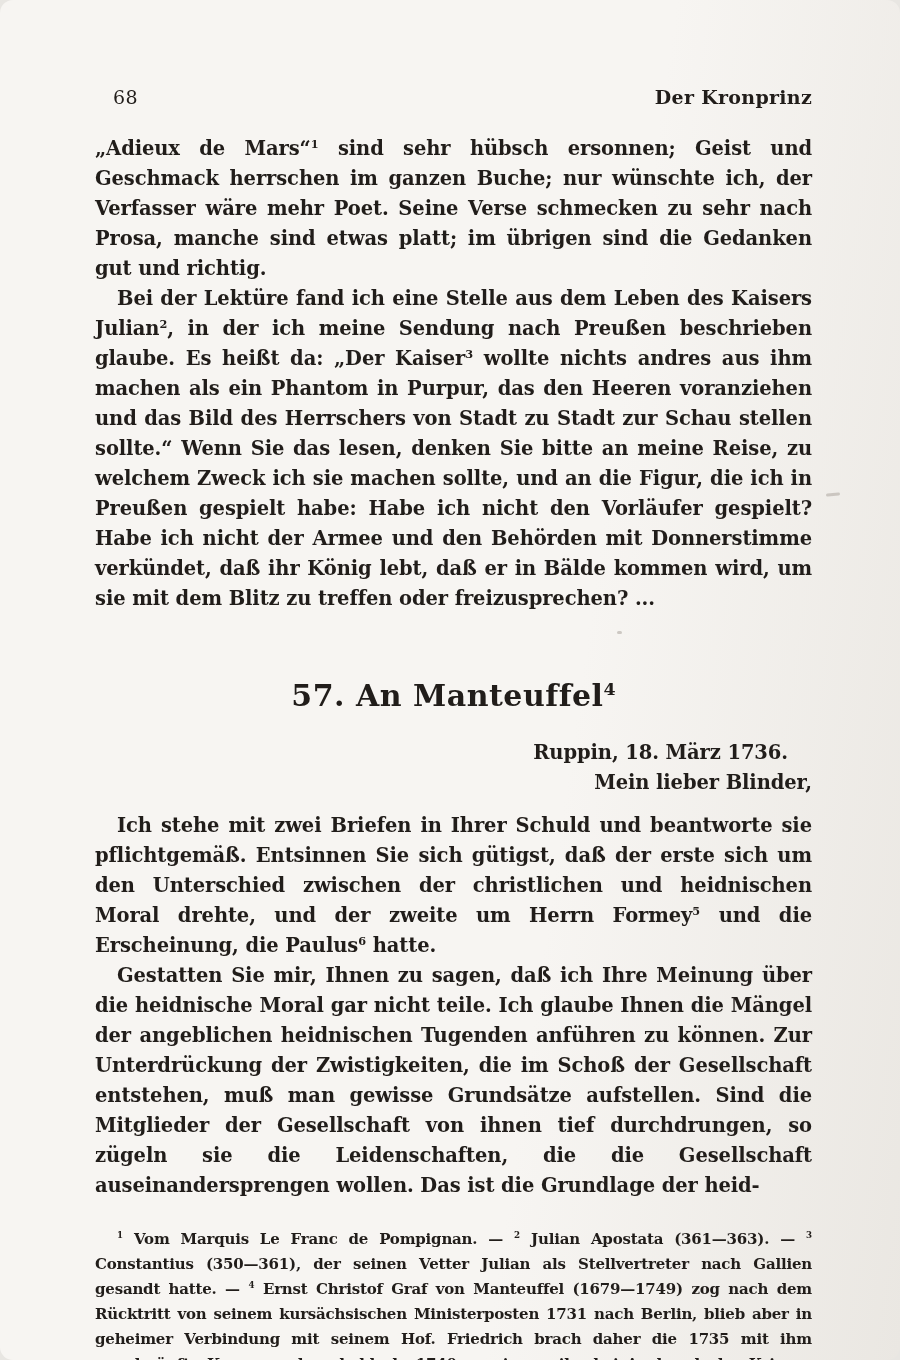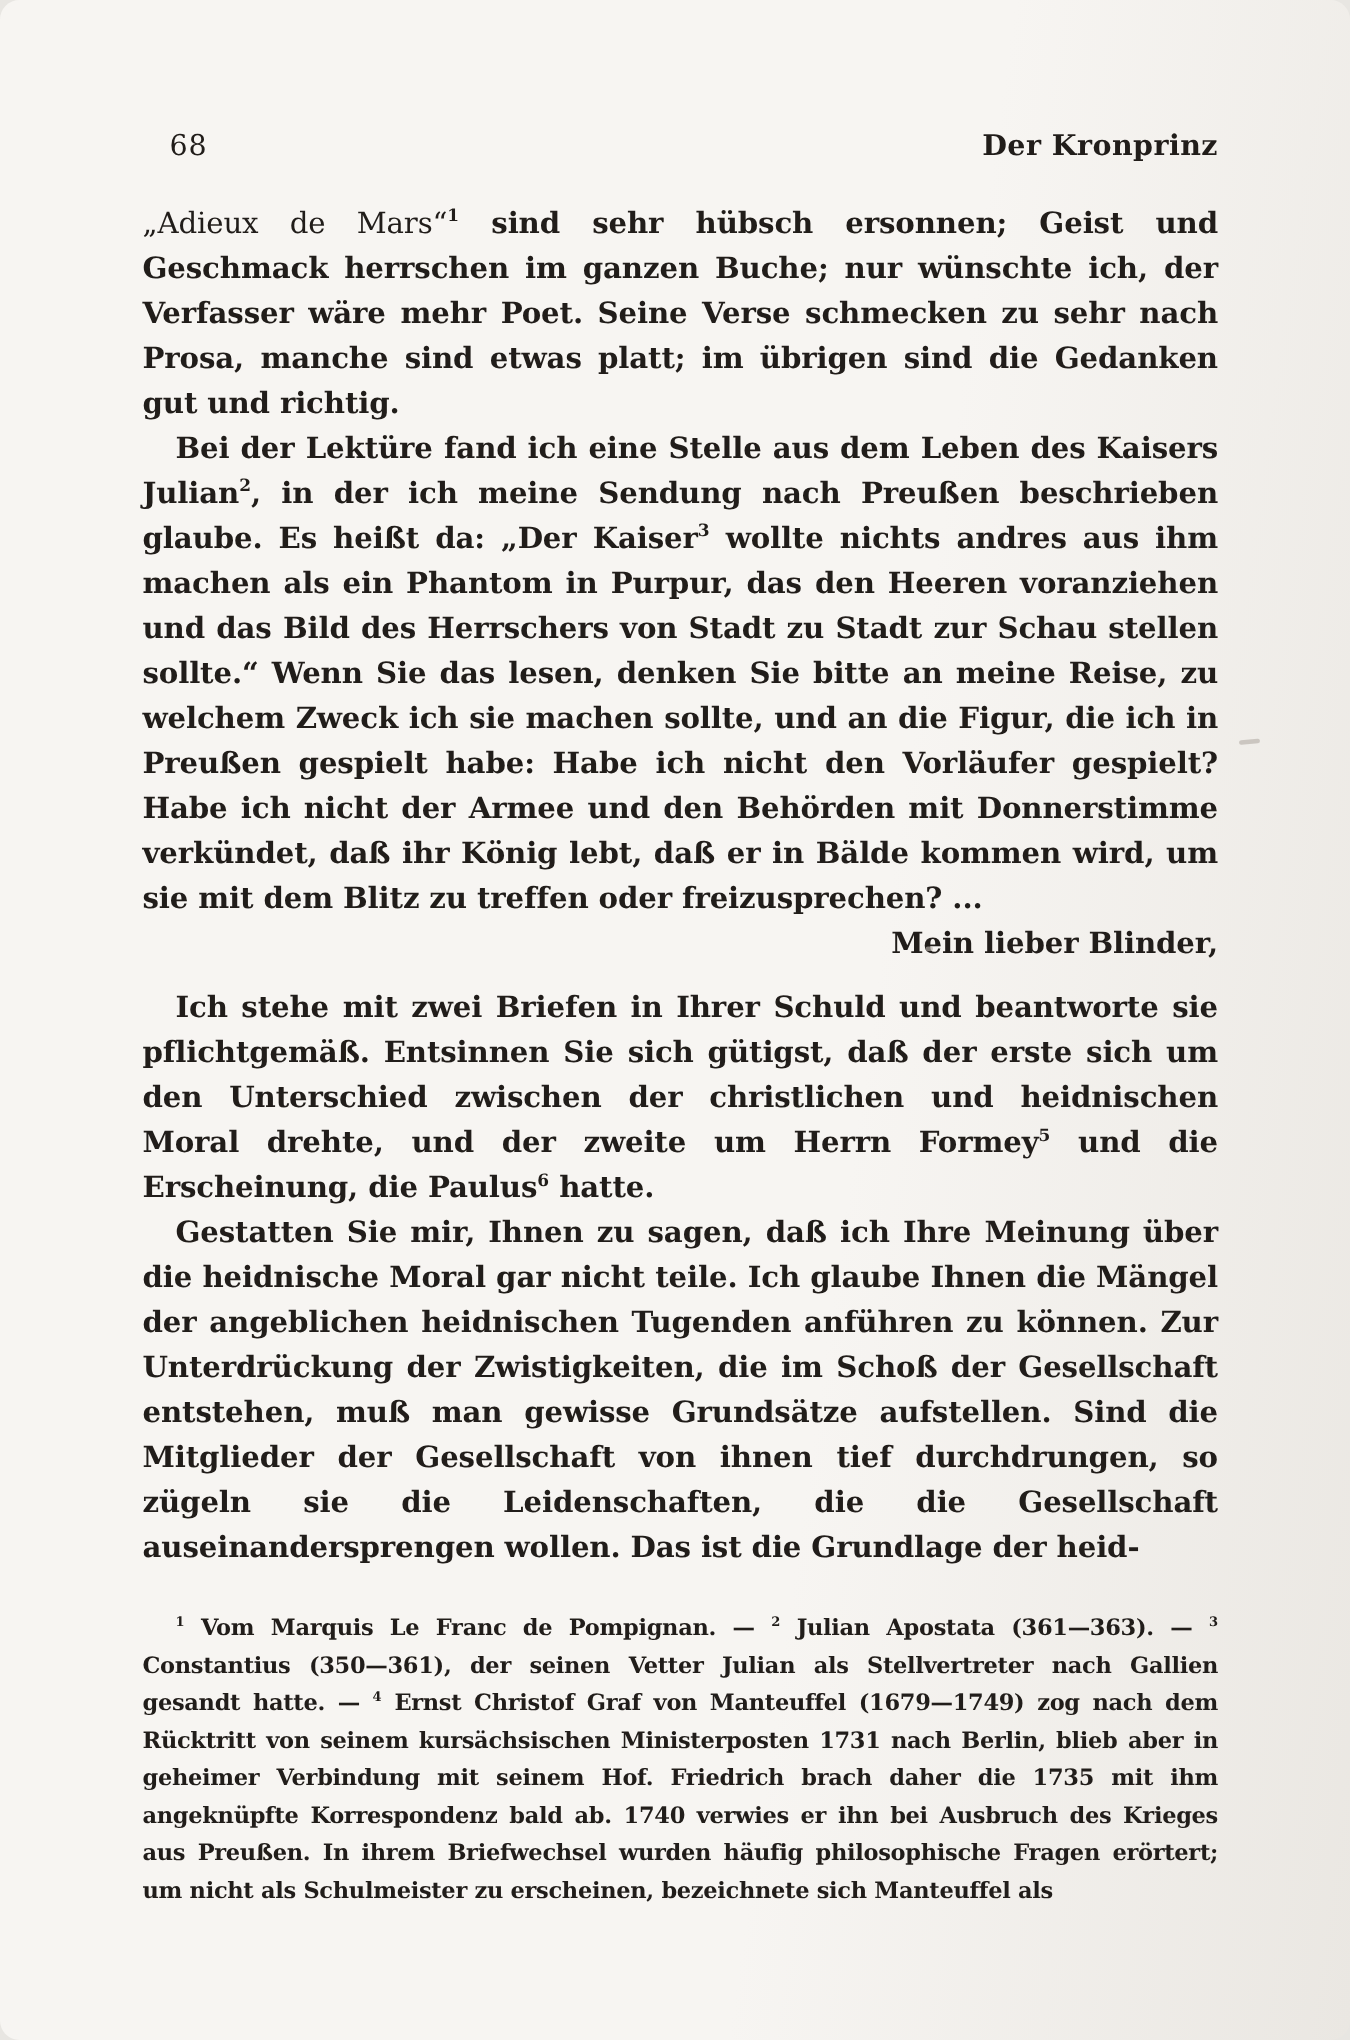--- a/index.html
+++ b/index.html
@@ -51,21 +51,21 @@
     letter-spacing: -0.1px;
   }
   .body-par { text-indent: 22px; }
   .body-par.no-indent { text-indent: 0; }
   .fnref {
     font-size: 0.58em;
     vertical-align: super;
     line-height: 0;
     letter-spacing: 0;
   }
-  .roman { font-weight: 400; }
+  .roman { font-weight: 700; }
   .letter-heading {
     margin: 62px 0 22px 0;
     text-align: center;
     font-size: 30px;
     line-height: 40px;
     font-weight: 700;
     letter-spacing: 0.5px;
     text-indent: 0;
   }
   .dateline {
@@ -106,21 +106,23 @@
     <span class="page-number">68</span>
     <span class="running-title">Der Kronprinz</span>
   </header>
 
   <main class="text-block">
 
     <p class="body-par no-indent"><span class="roman">„Adieux de Mars“</span><sup class="fnref">1</sup><span> sind sehr hübsch ersonnen; Geist und Geschmack herrschen im ganzen Buche; nur wünschte ich, der Verfasser wäre mehr Poet. Seine Verse schmecken zu sehr nach Prosa, manche sind etwas platt; im übrigen sind die Gedanken gut und richtig.</span></p>
 
     <p class="body-par"><span>Bei der Lektüre fand ich eine Stelle aus dem Leben des Kaisers Julian</span><sup class="fnref">2</sup><span>, in der ich meine Sendung nach Preußen beschrieben glaube. Es heißt da: „Der Kaiser</span><sup class="fnref">3</sup><span> wollte nichts andres aus ihm machen als ein Phantom in Purpur, das den Heeren voranziehen und das Bild des Herrschers von Stadt zu Stadt zur Schau stellen sollte.“ Wenn Sie das lesen, denken Sie bitte an meine Reise, zu welchem Zweck ich sie machen sollte, und an die Figur, die ich in Preußen gespielt habe: Habe ich nicht den Vorläufer gespielt? Habe ich nicht der Armee und den Behörden mit Donnerstimme verkündet, daß ihr König lebt, daß er in Bälde kommen wird, um sie mit dem Blitz zu treffen oder freizusprechen? ...</span></p>
 
+    <h2 class="letter-heading"><span>57. An Manteuffel</span><sup class="fnref">4</sup></h2>
 
+    <p class="dateline">Ruppin, 18. März 1736.</p>
 
     <p class="salutation">Mein lieber Blinder,</p>
 
     <p class="body-par letter-par-first"><span>Ich stehe mit zwei Briefen in Ihrer Schuld und beantworte sie pflichtgemäß. Entsinnen Sie sich gütigst, daß der erste sich um den Unterschied zwischen der christlichen und heidnischen Moral drehte, und der zweite um Herrn Formey</span><sup class="fnref">5</sup><span> und die Erscheinung, die Paulus</span><sup class="fnref">6</sup><span> hatte.</span></p>
 
     <p class="body-par"><span>Gestatten Sie mir, Ihnen zu sagen, daß ich Ihre Meinung über die heidnische Moral gar nicht teile. Ich glaube Ihnen die Mängel der angeblichen heidnischen Tugenden anführen zu können. Zur Unterdrückung der Zwistigkeiten, die im Schoß der Gesellschaft entstehen, muß man gewisse Grundsätze aufstellen. Sind die Mitglieder der Gesellschaft von ihnen tief durchdrungen, so zügeln sie die Leidenschaften, die die Gesellschaft auseinandersprengen wollen. Das ist die Grundlage der heid-</span></p>
 
     <div class="footnotes"><sup class="fnref">1</sup><span> Vom Marquis Le Franc de Pompignan. — </span><sup class="fnref">2</sup><span> Julian Apostata (361—363). — </span><sup class="fnref">3</sup><span> Constantius (350—361), der seinen Vetter Julian als Stellvertreter nach Gallien gesandt hatte. — </span><sup class="fnref">4</sup><span> Ernst Christof Graf von Manteuffel (1679—1749) zog nach dem Rücktritt von seinem kursächsischen Ministerposten 1731 nach Berlin, blieb aber in geheimer Verbindung mit seinem Hof. Friedrich brach daher die 1735 mit ihm angeknüpfte Korrespondenz bald ab. 1740 verwies er ihn bei Ausbruch des Krieges aus Preußen. In ihrem Briefwechsel wurden häufig philosophische Fragen erörtert; um nicht als Schulmeister zu erscheinen, bezeichnete sich Manteuffel als </span></div>
 
   </main>

